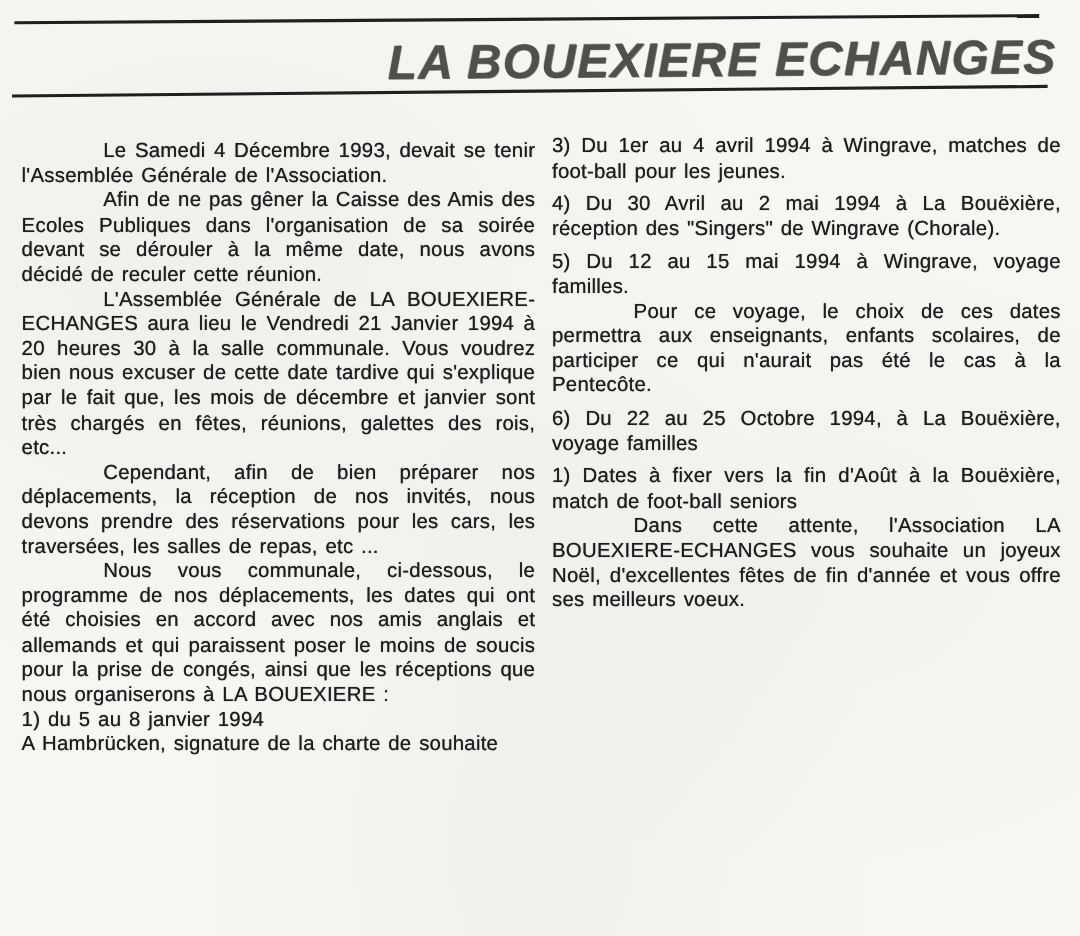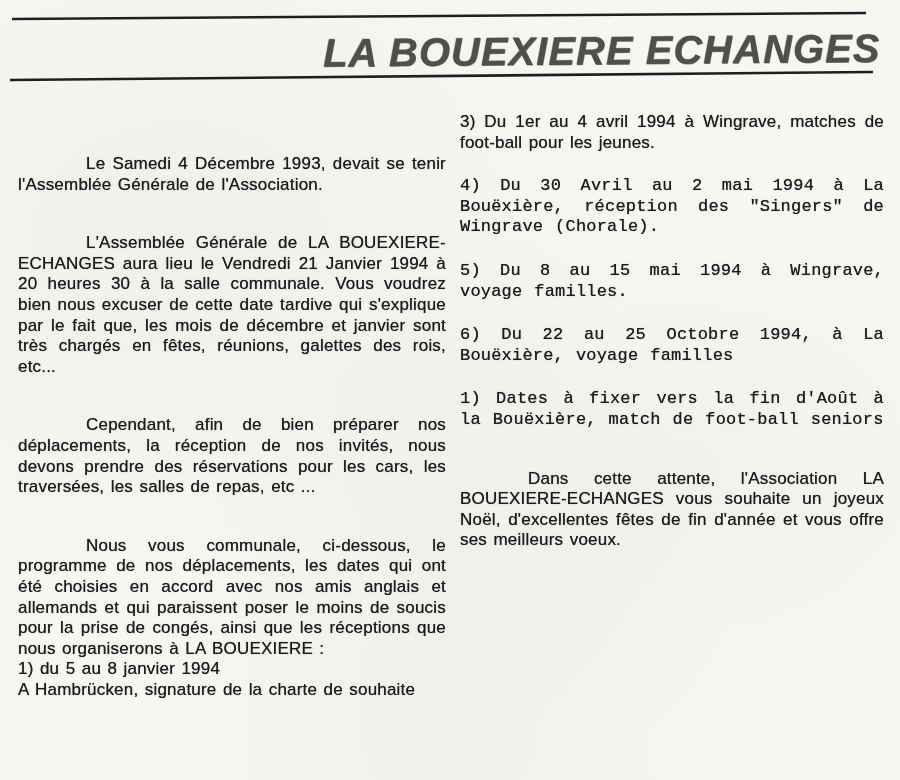--- a/index.html
+++ b/index.html
@@ -47,48 +47,50 @@
     text-align: justify;
     font-size: 17px;
     line-height: 20.6px;
     letter-spacing: 0.2px;
     word-spacing: 1.5px;
     text-shadow: 0 0 0.7px rgba(20,20,20,0.8);
   }
   .col-left  { left: 18px;  width: 428px; top: 116px; }
   .col-right { left: 460px; width: 424px; top: 112px; }
   .col p { margin: 0; }
-  .col p.indent { text-indent: 68px; margin-top: 38px; }
-  .col p.gap { margin-top: 23px; font-family: Liberation Mono, monospace; }
+  .col p.indent { text-indent: 68px; }
+  .col p.gap { margin-top: 7px; }
 </style>
 </head>
 <body>
 
 <div class="page">
 
   <header>
     <svg class="masthead-rules" width="900" height="100" viewBox="0 0 900 100" aria-hidden="true">
       <line x1="12" y1="19" x2="866" y2="13" stroke="var(--rule, #1f1f1f)" stroke-width="2.6"></line>
       <line x1="10" y1="80" x2="873" y2="72" stroke="var(--rule, #1f1f1f)" stroke-width="2.6"></line>
     </svg>
     <h1 class="masthead-title">LA BOUEXIERE ECHANGES</h1>
   </header>
 
   <main>
     <section class="col col-left">
         <p class="indent">Le Samedi 4 Décembre 1993, devait se tenir l'Assemblée Générale de l'Association.</p>
+        <p class="indent">Afin de ne pas gêner la Caisse des Amis des Ecoles Publiques dans l'organisation de sa soirée devant se dérouler à la même date, nous avons décidé de reculer cette réunion.</p>
         <p class="indent">L'Assemblée Générale de LA BOUEXIERE-ECHANGES aura lieu le Vendredi 21 Janvier 1994 à 20 heures 30 à la salle communale. Vous voudrez bien nous excuser de cette date tardive qui s'explique par le fait que, les mois de décembre et janvier sont très chargés en fêtes, réunions, galettes des rois, etc...</p>
         <p class="indent">Cependant, afin de bien préparer nos déplacements, la réception de nos invités, nous devons prendre des réservations pour les cars, les traversées, les salles de repas, etc ...</p>
         <p class="indent">Nous vous communale, ci-dessous, le programme de nos déplacements, les dates qui ont été choisies en accord avec nos amis anglais et allemands et qui paraissent poser le moins de soucis pour la prise de congés, ainsi que les réceptions que nous organiserons à LA BOUEXIERE :</p>
         <p class="">1) du 5 au 8 janvier 1994</p>
         <p class="">A Hambrücken, signature de la charte de souhaite</p>
       </section>
     <section class="col col-right">
         <p class="">3) Du 1er au 4 avril 1994 à Wingrave, matches de foot-ball pour les jeunes.</p>
         <p class=" gap">4) Du 30 Avril au 2 mai 1994 à La Bouëxière, réception des "Singers" de Wingrave (Chorale).</p>
-        <p class=" gap">5) Du 8 au 15 mai 1994 à Wingrave, voyage familles.</p>
+        <p class=" gap">5) Du 12 au 15 mai 1994 à Wingrave, voyage familles.</p>
+        <p class="indent">Pour ce voyage, le choix de ces dates permettra aux enseignants, enfants scolaires, de participer ce qui n'aurait pas été le cas à la Pentecôte.</p>
         <p class=" gap">6) Du 22 au 25 Octobre 1994, à La Bouëxière, voyage familles</p>
         <p class=" gap">1) Dates à fixer vers la fin d'Août à la Bouëxière, match de foot-ball seniors</p>
         <p class="indent">Dans cette attente, l'Association LA BOUEXIERE-ECHANGES vous souhaite un joyeux Noël, d'excellentes fêtes de fin d'année et vous offre ses meilleurs voeux.</p>
       </section>
   </main>
 
 </div>
 
 </body></html>

